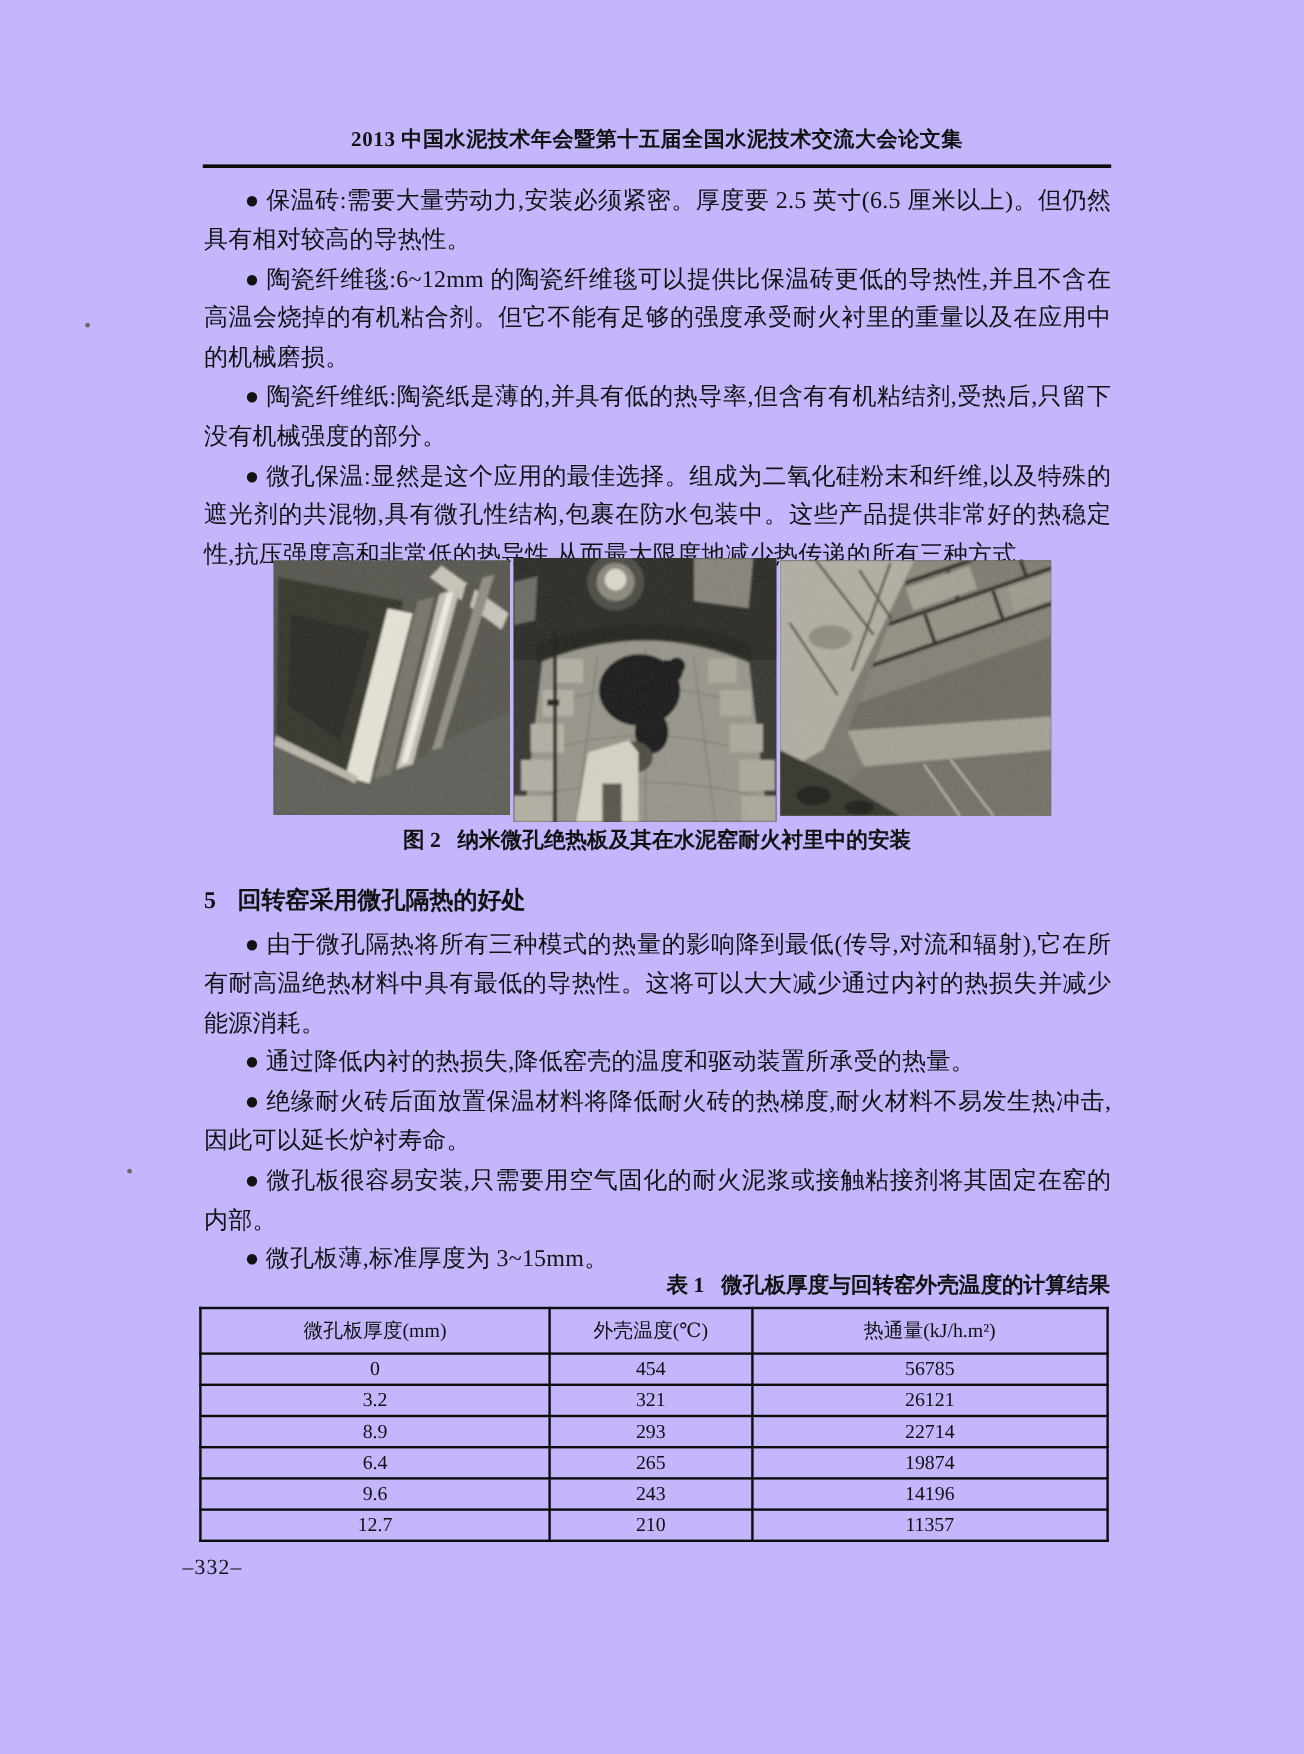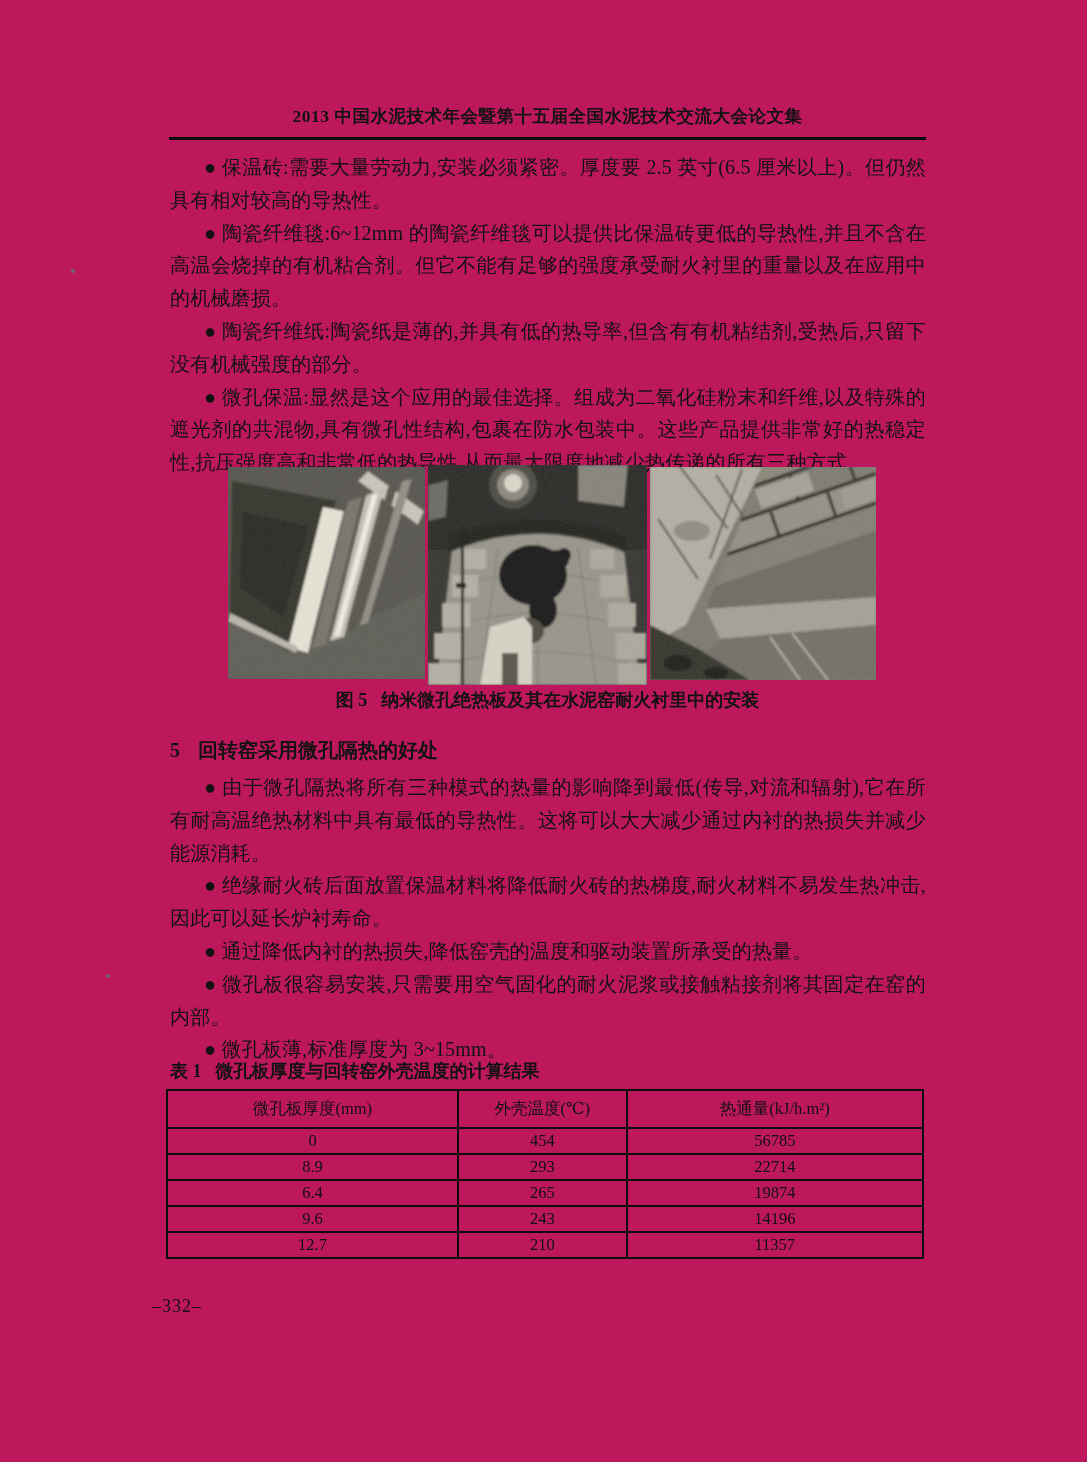--- a/index.html
+++ b/index.html
@@ -1,18 +1,18 @@
 <!DOCTYPE html>
 <html><head>
 <meta charset="utf-8">
 <style>
   html,body { margin:0; padding:0; background:#e9e9e9; }
   .page {
     position:relative; width:1087px; height:1462px; margin:0 auto;
-    background:#be185d; overflow:hidden;
+    background:#c4b5fd; overflow:hidden;
     font-family:"Liberation Serif","DejaVu Serif",serif;
     color:#121212;
   }
   .header-title {
     position:absolute; top:104px; left:170px; width:755px;
     text-align:center; font-size:17.5px; font-weight:bold; letter-spacing:.5px;
     white-space:nowrap;
   }
   .header-rule {
     position:absolute; top:137px; left:169px; width:757px; height:3px;
@@ -33,21 +33,21 @@
     text-align:center; font-size:18px; font-weight:bold;
   }
   .caption-line .cap-label { margin-right:14px; }
   .sec-heading {
     position:absolute; top:737px; left:170px; width:755px;
     font-size:20px; font-weight:bold;
   }
   .sec-heading .sec-num { margin-right:18px; }
   .table-title {
     position:absolute; top:1059px; left:170px; width:755px;
-    text-align:left; font-size:18px; font-weight:bold;
+    text-align:right; font-size:18px; font-weight:bold;
   }
   table.data-table {
     position:absolute; top:1089px; left:166px; width:758px;
     border-collapse:collapse; table-layout:fixed;
   }
   table.data-table th, table.data-table td {
     border:2px solid #0d0d0d; text-align:center; padding:0;
     font-size:16.5px; color:#101010;
   }
   table.data-table th { height:36px; font-weight:normal; }
@@ -207,31 +207,31 @@
         </g>
         <polygon points="0,158 48,182 100,213 0,213" fill="#32302a"></polygon>
         <ellipse cx="28" cy="196" rx="14" ry="8" fill="#1c1b17"></ellipse>
         <ellipse cx="66" cy="206" rx="12" ry="6" fill="#1c1b17"></ellipse>
       </g>
       <rect width="226" height="213" filter="url(#grain)" opacity="0.16"></rect>
     </svg>
   </div>
 
   <div class="caption-line">
-    <span class="cap-label">图 5</span><span>纳米微孔绝热板及其在水泥窑耐火衬里中的安装</span>
+    <span class="cap-label">图 2</span><span>纳米微孔绝热板及其在水泥窑耐火衬里中的安装</span>
   </div>
 
   <div class="sec-heading">
     <span class="sec-num">5</span><span>回转窑采用微孔隔热的好处</span>
   </div>
 
   <div class="text-block" style="top:771px;">
     <p class="para">● 由于微孔隔热将所有三种模式的热量的影响降到最低(传导,对流和辐射),它在所有耐高温绝热材料中具有最低的导热性。这将可以大大减少通过内衬的热损失并减少能源消耗。</p>
+    <p class="para">● 通过降低内衬的热损失,降低窑壳的温度和驱动装置所承受的热量。</p>
     <p class="para">● 绝缘耐火砖后面放置保温材料将降低耐火砖的热梯度,耐火材料不易发生热冲击,因此可以延长炉衬寿命。</p>
-    <p class="para">● 通过降低内衬的热损失,降低窑壳的温度和驱动装置所承受的热量。</p>
     <p class="para">● 微孔板很容易安装,只需要用空气固化的耐火泥浆或接触粘接剂将其固定在窑的内部。</p>
     <p class="para">● 微孔板薄,标准厚度为 3~15mm。</p>
   </div>
 
   <div class="table-title">
     <span class="cap-label" style="margin-right:14px">表 1</span><span>微孔板厚度与回转窑外壳温度的计算结果</span>
   </div>
 
   <table class="data-table">
     <colgroup>
@@ -246,20 +246,25 @@
         <th>热通量(kJ/h.m²)</th>
       </tr>
     </thead>
     <tbody>
       <tr>
         <td>0</td>
         <td>454</td>
         <td>56785</td>
       </tr>
       <tr>
+        <td>3.2</td>
+        <td>321</td>
+        <td>26121</td>
+      </tr>
+      <tr>
         <td>8.9</td>
         <td>293</td>
         <td>22714</td>
       </tr>
       <tr>
         <td>6.4</td>
         <td>265</td>
         <td>19874</td>
       </tr>
       <tr>

